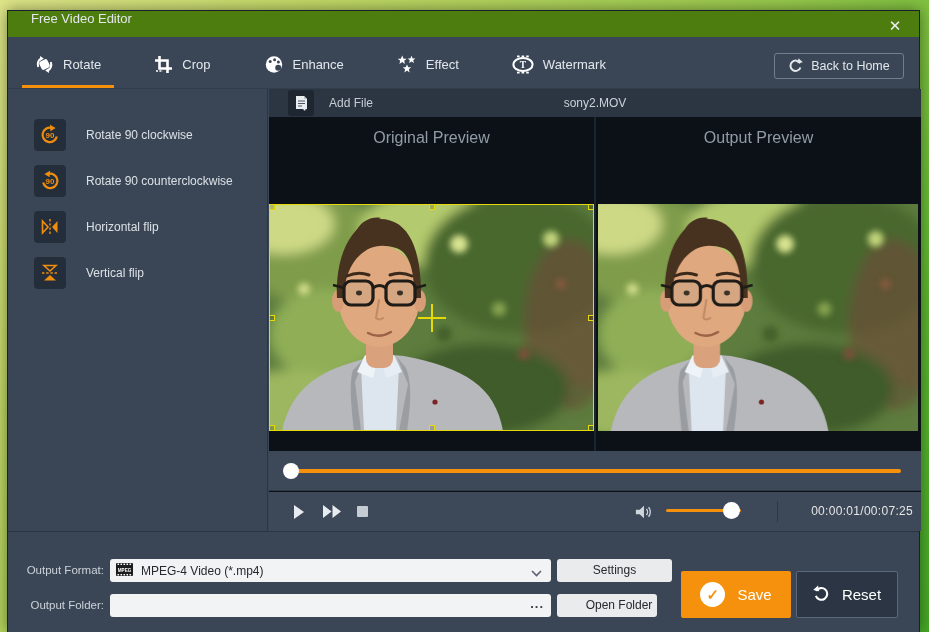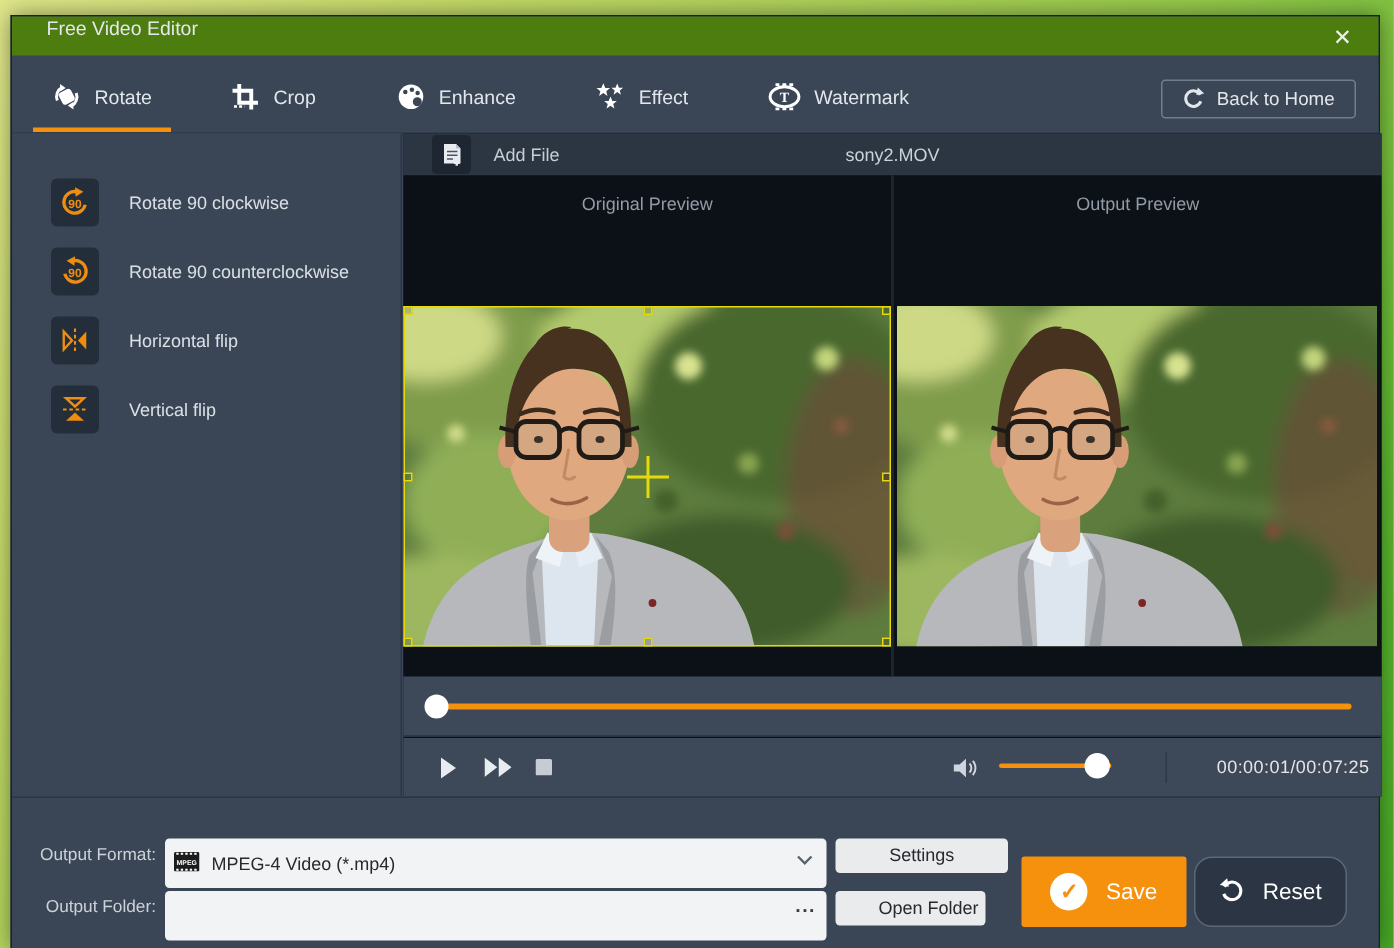--- a/index.html
+++ b/index.html
@@ -30,21 +30,21 @@
   
   .main { position:absolute; left:261px; top:78px; width:652px; height:442px; background:#0c1117; }
   .filebar { position:absolute; left:0; top:0; width:100%; height:28px; background:#2b3642; }
   .addfile-tile { position:absolute; left:19px; top:1px; width:26px; height:26px; background:#1d2631; border-radius:3px; display:flex; align-items:center; justify-content:center; cursor:pointer; }
   .addfile-label { position:absolute; left:60px; top:0; height:28px; line-height:28px; color:#c7cdd5; font-size:12px; cursor:pointer; }
   .filename { position:absolute; left:0; top:0; width:100%; height:28px; line-height:28px; text-align:center; color:#ccd2d9; font-size:12px; }
   .previews { position:absolute; left:0; top:28px; width:100%; height:334px; }
   .pane { position:absolute; top:0; width:325px; height:334px; background:#0c1117; }
   .pane.left { left:0; } .pane.right { left:327px; }
   .pane-divider { position:absolute; left:325px; top:0; width:2px; height:334px; background:#1b2530; }
-  .pane-label { position:absolute; top:12px; width:100%; text-align:center; color:#929ba6; font-size:12px; }
+  .pane-label { position:absolute; top:12px; width:100%; text-align:center; color:#929ba6; font-size:16px; }
   .video { position:absolute; left:0; top:87px; width:325px; height:227px; display:block; }
   .overlay { position:absolute; left:0; top:87px; width:325px; height:227px; border:1px solid #e6d90a; }
   .handle { position:absolute; width:6px; height:6px; border:1px solid #e6d90a; background:rgba(0,0,0,.15); }
   .h-tl{left:-1px;top:-1px} .h-tm{left:50%;margin-left:-3px;top:-1px} .h-tr{right:-1px;top:-1px}
   .h-ml{left:-1px;top:50%;margin-top:-3px} .h-mr{right:-1px;top:50%;margin-top:-3px}
   .h-bl{left:-1px;bottom:-1px} .h-bm{left:50%;margin-left:-3px;bottom:-1px} .h-br{right:-1px;bottom:-1px}
   .crosshair-h { position:absolute; left:50%; top:50%; width:28px; height:2px; margin:-1px 0 0 -14px; background:#e6d90a; }
   .crosshair-v { position:absolute; left:50%; top:50%; width:2px; height:28px; margin:-14px 0 0 -1px; background:#e6d90a; }
   .seekrow { position:absolute; left:0; top:362px; width:100%; height:40px; background:#3d4959; border-bottom:1px solid #2e3946; }
   .seek-track { position:absolute; left:21px; right:20px; top:18px; height:4px; border-radius:2px; background:#f5910d; cursor:pointer; }
@@ -52,33 +52,33 @@
   .ctrlrow { position:absolute; left:0; top:403px; width:100%; height:39px; background:#3d4959; }
   .ctrl-btn { position:absolute; top:0; height:39px; display:flex; align-items:center; justify-content:center; cursor:pointer; }
   .vol-track { position:absolute; left:397px; top:17px; width:75px; height:3px; border-radius:2px; background:#f5910d; cursor:pointer; }
   .vol-handle { position:absolute; left:454px; top:10px; width:17px; height:17px; border-radius:50%; background:#ffffff; cursor:pointer; }
   .ctrl-divider { position:absolute; left:508px; top:9px; width:1px; height:21px; background:#2e3946; }
   .time { position:absolute; right:8px; top:0; height:39px; line-height:39px; color:#e5e5e5; font-size:12px; letter-spacing:.3px; }
   
   .bottom { position:absolute; left:0; top:520px; width:100%; height:102px; background:#3a4656; border-top:1px solid #2b3644; }
   .out-label { position:absolute; left:10px; width:86px; text-align:right; color:#ccd2d9; font-size:11.5px; }
   .row1 { top:27px; } .row2 { top:62px; }
-  .field { position:absolute; left:102px; width:441px; height:33px; background:#f2f3f4; border-radius:3px; display:flex; align-items:center; color:#26292d; font-size:12px; cursor:pointer; }
+  .field { position:absolute; left:102px; width:441px; height:23px; background:#f2f3f4; border-radius:3px; display:flex; align-items:center; color:#26292d; font-size:12px; cursor:pointer; }
   .field .ftext { white-space:nowrap; overflow:hidden; }
   .chevron { position:absolute; right:9px; top:7px; }
   .mpeg-icon { margin:0 8px 0 6px; display:block; }
   .folder-field { padding-left:9px; }
   .dots-btn { position:absolute; right:7px; top:0; height:23px; line-height:20px; color:#3a3e44; font-size:13px; letter-spacing:1px; font-weight:bold; cursor:pointer; }
   .btn { position:absolute; left:549px; height:23px; background:#e9ebed; border-radius:3px; color:#26292d; font-size:12px; text-align:center; line-height:23px; cursor:pointer; }
   .btn.settings { top:27px; width:115px;text-align:center; }
   .btn.openfolder { top:62px; width:100px;padding-left:24px; }
   .savebtn { position:absolute; left:673px; top:39px; width:110px; height:47px; background:#f5910d; border-radius:2px; display:flex; align-items:center; justify-content:center; gap:12px; cursor:pointer; }
   .save-circle { width:25px; height:25px; border-radius:50%; background:#ffffff; color:#f5910d; font-size:15px; font-weight:bold; line-height:25px; text-align:center; }
   .savebtn .blabel, .resetbtn .blabel { color:#ffffff; font-size:15px; }
-  .resetbtn { position:absolute; left:788px; top:39px; width:102px; height:47px; background:#2b3543; border:1px solid #5b6877; border-radius:12px; display:flex; align-items:center; justify-content:center; gap:12px; cursor:pointer; }
+  .resetbtn { position:absolute; left:788px; top:39px; width:102px; height:47px; background:#2b3543; border:1px solid #5b6877; border-radius:2px; display:flex; align-items:center; justify-content:center; gap:12px; cursor:pointer; }
 </style>
 </head>
 <body>
 
 <svg width="0" height="0" style="position:absolute" aria-hidden="true">
   <defs>
     <filter id="b6">
         <feGaussianBlur stdDeviation="6"></feGaussianBlur>
       </filter>
     <filter id="b3">

